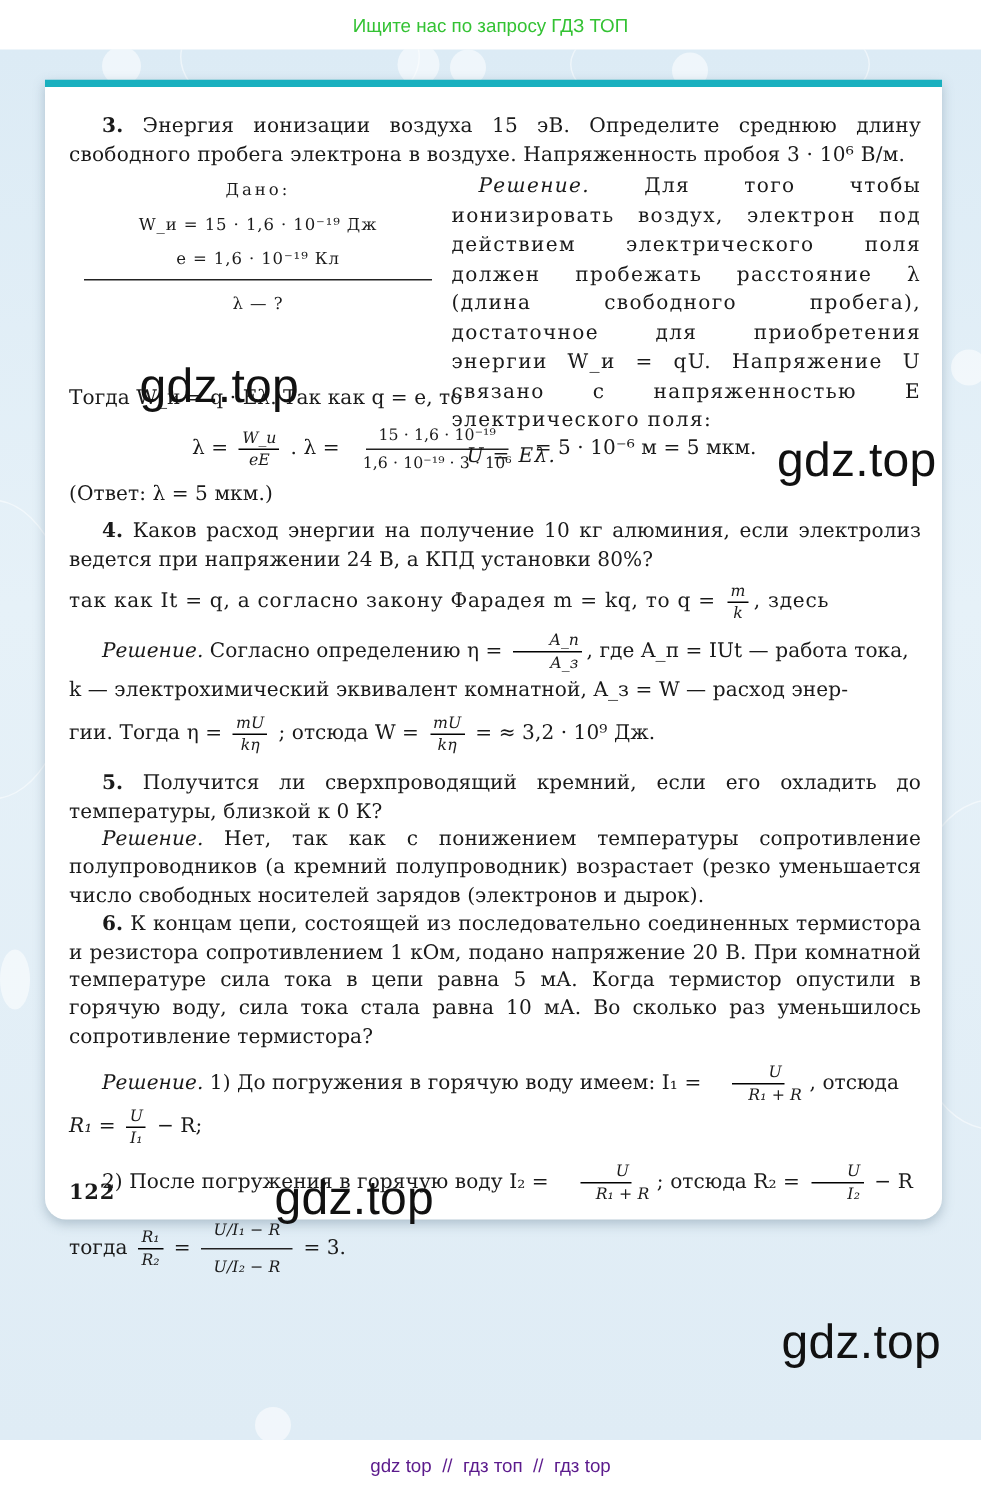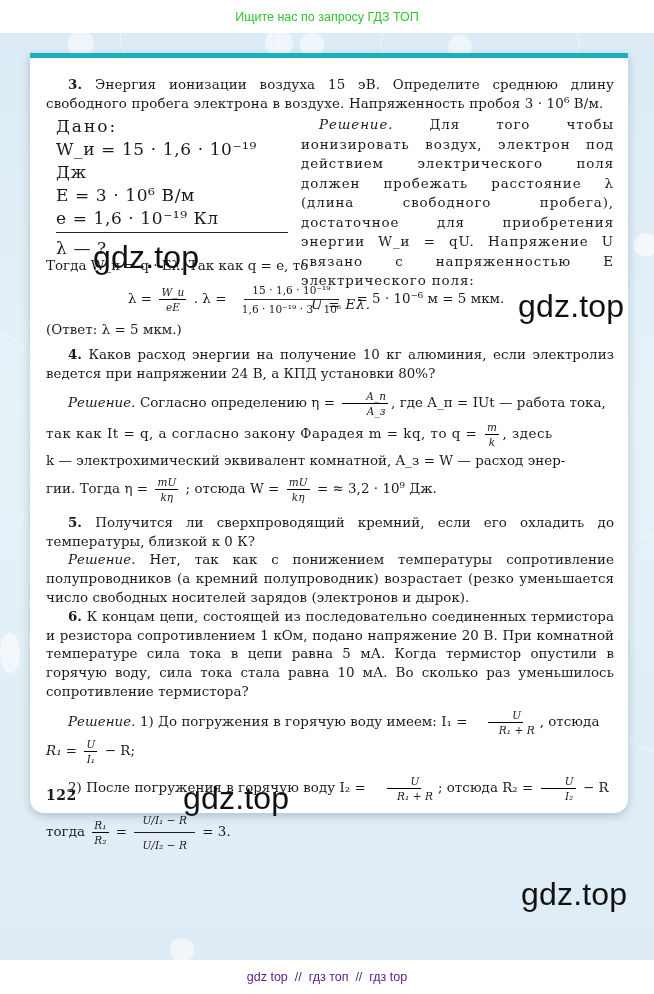--- a/index.html
+++ b/index.html
@@ -28,21 +28,21 @@
   .content {
     position: absolute; left: 16px; top: 17px; width: 568px;
     font-size: 13.4px; line-height: 18.6px; letter-spacing: 0.05px;
   }
   .p { text-align: justify; text-align-last: left; }
   .indent { text-indent: 22px; }
   .num { font-weight: bold; }
   .it { font-style: italic; }
 
   .given-block { position: relative; height: 132px; margin-top: 2px; }
-  .given { position: absolute; left: 10px; top: 0; width: 232px; font-size: 17px; line-height: 23px; letter-spacing: 0.6px; }
+  .given { position: absolute; left: 10px; top: 0; width: 232px; font-size: 11px; line-height: 23px; letter-spacing: 0.6px; text-align: center; }
   .given-sep { border-top: 1.2px solid #222; margin: 2px 0 4px; width: 232px; }
   .sol-right { position: absolute; left: 255px; top: 0; width: 313px; text-align: justify; letter-spacing: 0.9px; line-height: 19.5px; }
 
   .frac { display: inline-flex; flex-direction: column; align-items: center; vertical-align: middle; margin: 0 3px; font-size: 10.5px; line-height: 12px; }
   .frac .n { padding: 0 2px 1px; border-bottom: 1px solid #000000; }
   .frac .d { padding: 1px 2px 0; }
   .frac.big { font-size: 10.5px; }
   .frac.big .n { padding: 0 8px 3px; border-bottom: 1.3px solid #222; }
   .frac.big .d { padding: 3px 8px 0; }
 
@@ -85,21 +85,20 @@
 
     <div class="p indent" style="letter-spacing:0.15px;">
       <span class="num">3.</span>
       <span>Энергия ионизации воздуха 15 эВ. Определите среднюю длину свободного пробега электрона в воздухе. Напряженность пробоя 3 · 10⁶ В/м.</span>
     </div>
 
     <div class="given-block">
       <div class="given">
         <div style="letter-spacing:2px;">Дано:</div>
         <div>W_и = 15 · 1,6 · 10⁻¹⁹ Дж</div>
-        <div>E = 3 · 10⁶ В/м</div>
         <div>e = 1,6 · 10⁻¹⁹ Кл</div>
         <div class="given-sep"></div>
         <div>λ — ?</div>
       </div>
       <div class="sol-right">
         <span style="display:inline-block;width:18px;"></span><span class="it">Решение.</span>
         <span>Для того чтобы ионизировать воздух, электрон под действием электрического поля должен пробежать расстояние λ (длина свободного пробега), достаточное для приобретения энергии W_и = qU. Напряжение U связано с напряженностью E электрического поля:</span>
         <div style="padding-left:10px;margin-top:4px;" class="it">U = Eλ.</div>
       </div>
     </div>
@@ -120,35 +119,35 @@
       <span>= 5 · 10⁻⁶ м = 5 мкм.</span>
     </div>
 
     <div class="answer">(Ответ: λ = 5 мкм.)</div>
 
     <div class="p indent" style="margin-top:6px;">
       <span class="num">4.</span>
       <span>Каков расход энергии на получение 10 кг алюминия, если электролиз ведется при напряжении 24 В, а КПД установки 80%?</span>
     </div>
 
+    <div class="p" style="margin-top:4px;letter-spacing:0.5px;">
+      <span>так как It = q, а согласно закону Фарадея m = kq, то q =</span>
+      <span class="frac">
+        <span class="n it">m</span>
+        <span class="d it">k</span>
+      </span><span>, здесь</span>
+    </div>
+
     <div class="p indent" style="margin-top:6px;">
       <span class="it">Решение.</span>
       <span>Согласно определению η =</span>
       <span class="frac">
         <span class="n it">A_п</span>
         <span class="d it">A_з</span>
       </span><span>, где A_п = IUt — работа тока,</span>
-    </div>
-
-    <div class="p" style="margin-top:4px;letter-spacing:0.5px;">
-      <span>так как It = q, а согласно закону Фарадея m = kq, то q =</span>
-      <span class="frac">
-        <span class="n it">m</span>
-        <span class="d it">k</span>
-      </span><span>, здесь</span>
     </div>
 
     <div class="p" style="margin-top:4px;">k — электрохимический эквивалент комнатной, A_з = W — расход энер-</div>
 
     <div class="p" style="margin-top:6px;">
       <span>гии. Тогда η =</span>
       <span class="frac">
         <span class="n it">mU</span>
         <span class="d it">kη</span>
       </span>

